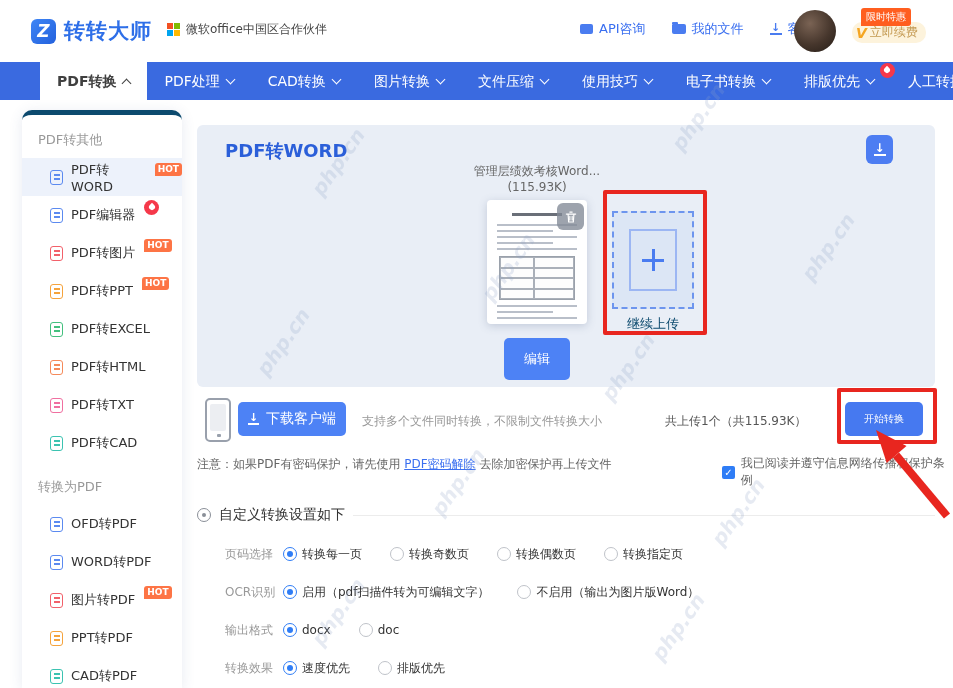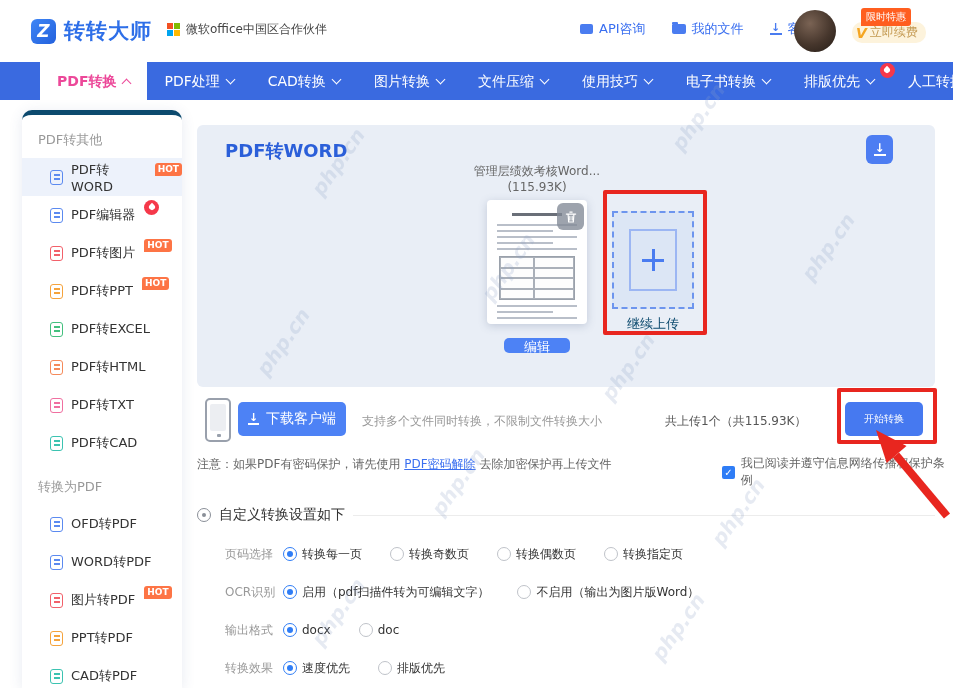--- a/index.html
+++ b/index.html
@@ -26,21 +26,21 @@
   .i-dl { width:12px; height:12px; color:#4a7cf0; font-size:11px; line-height:10px; text-align:center; border-bottom:2px solid #4a7cf0; font-weight:bold; }
   .avatar { position:absolute; left:794px; top:10px; width:42px; height:42px; border-radius:50%; background:radial-gradient(circle at 38% 32%, #7a6354, #46362c 55%, #241c16); cursor:pointer; }
   .promo-badge { position:absolute; left:861px; top:8px; background:#ff5e1f; color:#fff; font-size:10px; padding:2px 5px; border-radius:3px 3px 3px 0; }
   .renew { position:absolute; left:852px; top:22px; display:flex; align-items:center; gap:3px; background:#fdf3dc; border-radius:10px; padding:2px 8px 2px 4px; cursor:pointer; }
   .vip { color:#f5a623; font-weight:bold; font-style:italic; font-size:14px; }
   .renew-label { color:#c49a52; font-size:12px; }
 
   
   .nav { position:absolute; left:0; top:62px; width:953px; height:38px; background:#3a6ae0; display:flex; padding-left:40px; }
   .nav-item { position:relative; height:38px; line-height:38px; padding:0 17px; color:#fff; font-size:14px; cursor:pointer; white-space:nowrap; }
-  .nav-item.active { background:#fff; color:#ec4899; font-weight:bold; }
+  .nav-item.active { background:#fff; color:#404040; font-weight:bold; }
   .chev { display:inline-block; width:7px; height:7px; border-right:1.6px solid currentColor; border-bottom:1.6px solid currentColor; transform:rotate(45deg); margin:0 0 3px 7px; }
   .chev.up { transform:rotate(-135deg); margin:0 0 -1px 7px; }
   .flame { position:relative; width:15px; height:15px; border-radius:50%; background:#f5384a; display:inline-block; }
   .flame::after { content:""; position:absolute; left:4.5px; top:4px; width:6px; height:6px; background:#fff; border-radius:0 50% 50% 50%; transform:rotate(45deg); }
   .nav-flame { position:absolute; top:1px; right:-4px; }
   .hot { display:inline-block; background:#fd7445; color:#fff; font-size:9px; font-weight:bold; line-height:1; padding:2px 3px; border-radius:3px 3px 3px 0; }
 
   
   .sidebar { position:absolute; left:22px; top:110px; width:160px; height:578px; background:#fff; border-top:5px solid #0c4a6e; border-radius:10px 10px 0 0; box-shadow:0 2px 14px rgba(60,80,140,.12); }
   .sec-title { padding:16px 0 9px 16px; color:#999; font-size:13px; }
@@ -58,21 +58,21 @@
   .mini-dl { position:absolute; right:42px; top:10px; width:27px; height:29px; background:#4d7df2; border-radius:6px; display:flex; align-items:center; justify-content:center; cursor:pointer; }
   .mini-dl .i-dlw { width:12px; color:#fff; font-size:12px; line-height:11px; text-align:center; border-bottom:2px solid #fff; font-weight:bold; }
   .file-name { position:absolute; left:240px; top:38px; width:200px; text-align:center; color:#666; font-size:12px; line-height:16px; }
   .thumb { position:absolute; left:290px; top:75px; width:100px; height:124px; background:#fff; border-radius:4px; box-shadow:0 2px 8px rgba(80,95,130,.25); overflow:hidden; cursor:pointer; }
   .tcap { height:3px; background:#6a6f78; width:50px; margin:13px auto 8px; }
   .tl { height:2px; background:#b9bfc9; margin:4px 10px 0; }
   .tl.s { margin-right:34px; }
   .ttable { margin:6px 12px 5px; border:1px solid #9aa1ab; height:44px; display:grid; grid-template-columns:1fr 1.2fr; grid-template-rows:repeat(4,1fr); }
   .ttable span { border:0.5px solid #aab0b9; background:#fdfdfd; }
   .trash { position:absolute; left:360px; top:78px; width:27px; height:27px; border-radius:6px; background:rgba(130,137,150,.78); display:flex; align-items:center; justify-content:center; cursor:pointer; }
-  .edit-btn { position:absolute; left:307px; top:213px; width:66px; height:15px; background:#4d82f5; border:none; border-radius:5px; color:#fff; font-size:13px; cursor:pointer; font-family:inherit; }
+  .edit-btn { position:absolute; left:307px; top:213px; width:66px; height:42px; background:#4d82f5; border:none; border-radius:5px; color:#fff; font-size:13px; cursor:pointer; font-family:inherit; }
   .upload-box { position:absolute; left:415px; top:86px; width:82px; height:98px; border:2px dashed #6d95ee; background:rgba(205,219,243,.45); cursor:pointer; display:flex; align-items:center; justify-content:center; }
   .upload-inner { width:48px; height:62px; border:2px solid #9cb6f3; display:flex; align-items:center; justify-content:center; }
   .plus { position:relative; width:22px; height:22px; }
   .plus::before { content:""; position:absolute; left:0; top:10px; width:22px; height:2.5px; background:#4a7cf0; }
   .plus::after { content:""; position:absolute; left:10px; top:0; width:2.5px; height:22px; background:#4a7cf0; }
   .upload-label { position:absolute; left:407px; top:190px; width:98px; text-align:center; color:#0c4a6e; font-size:13px; }
 
   
   .phone { position:absolute; left:205px; top:398px; width:26px; height:44px; border:2px solid #99a0ac; border-radius:5px; }
   .phone::before { content:""; position:absolute; left:3px; top:4px; right:3px; bottom:9px; background:#eceef2; border-radius:2px; }

